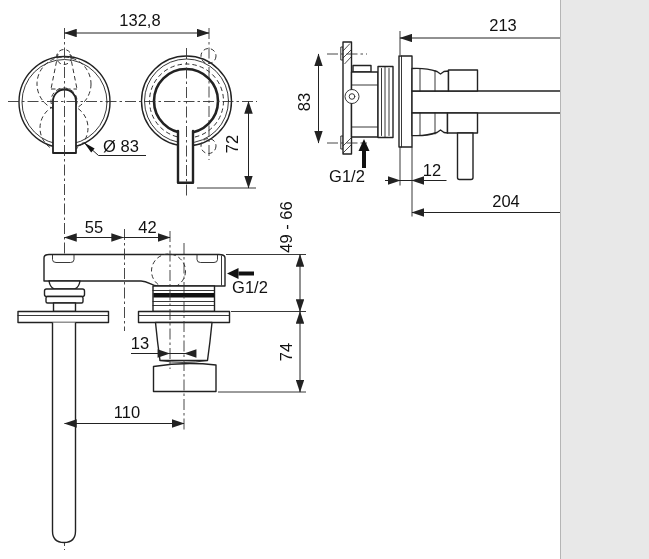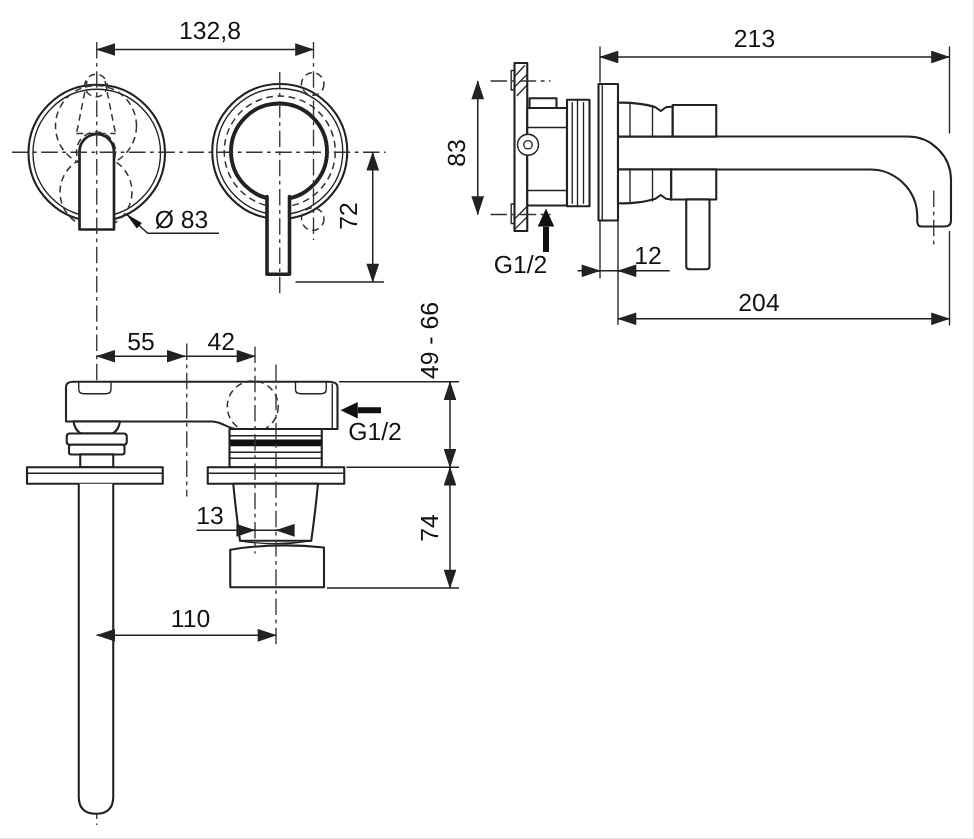--- a/index.html
+++ b/index.html
@@ -1,16 +1,16 @@
 <!DOCTYPE html>
 <html><head>
 <meta charset="utf-8">
 <style>
   html,body{margin:0;padding:0;background:#e8e8e8;}
-  #stage{position:relative;width:649px;height:559px;background:#ffffff;outline:1px solid #b5b5b5;overflow:hidden;font-family:"Liberation Sans",sans-serif;}
+  #stage{position:relative;width:560px;height:559px;background:#ffffff;outline:1px solid #b5b5b5;overflow:hidden;font-family:"Liberation Sans",sans-serif;}
   svg{position:absolute;left:0;top:0;}
   
   .s  {fill:none;stroke:#222;stroke-width:1.4;stroke-linejoin:round;stroke-linecap:round;}
   .sf {fill:#fff;stroke:#222;stroke-width:1.4;stroke-linejoin:round;}
   .sf2{fill:#fff;stroke:#222;stroke-width:1.8;stroke-linejoin:round;}
   .sb {fill:none;stroke:#222;stroke-width:2.4;stroke-linejoin:round;stroke-linecap:round;}
   .sbf{fill:#fff;stroke:#222;stroke-width:2.6;}
   .thin{stroke-width:0.9;}
   .cl {fill:none;stroke:#333;stroke-width:0.9;stroke-dasharray:11 3 2.5 3;}
   .hd {fill:none;stroke:#333;stroke-width:1;stroke-dasharray:4.5 3;}

